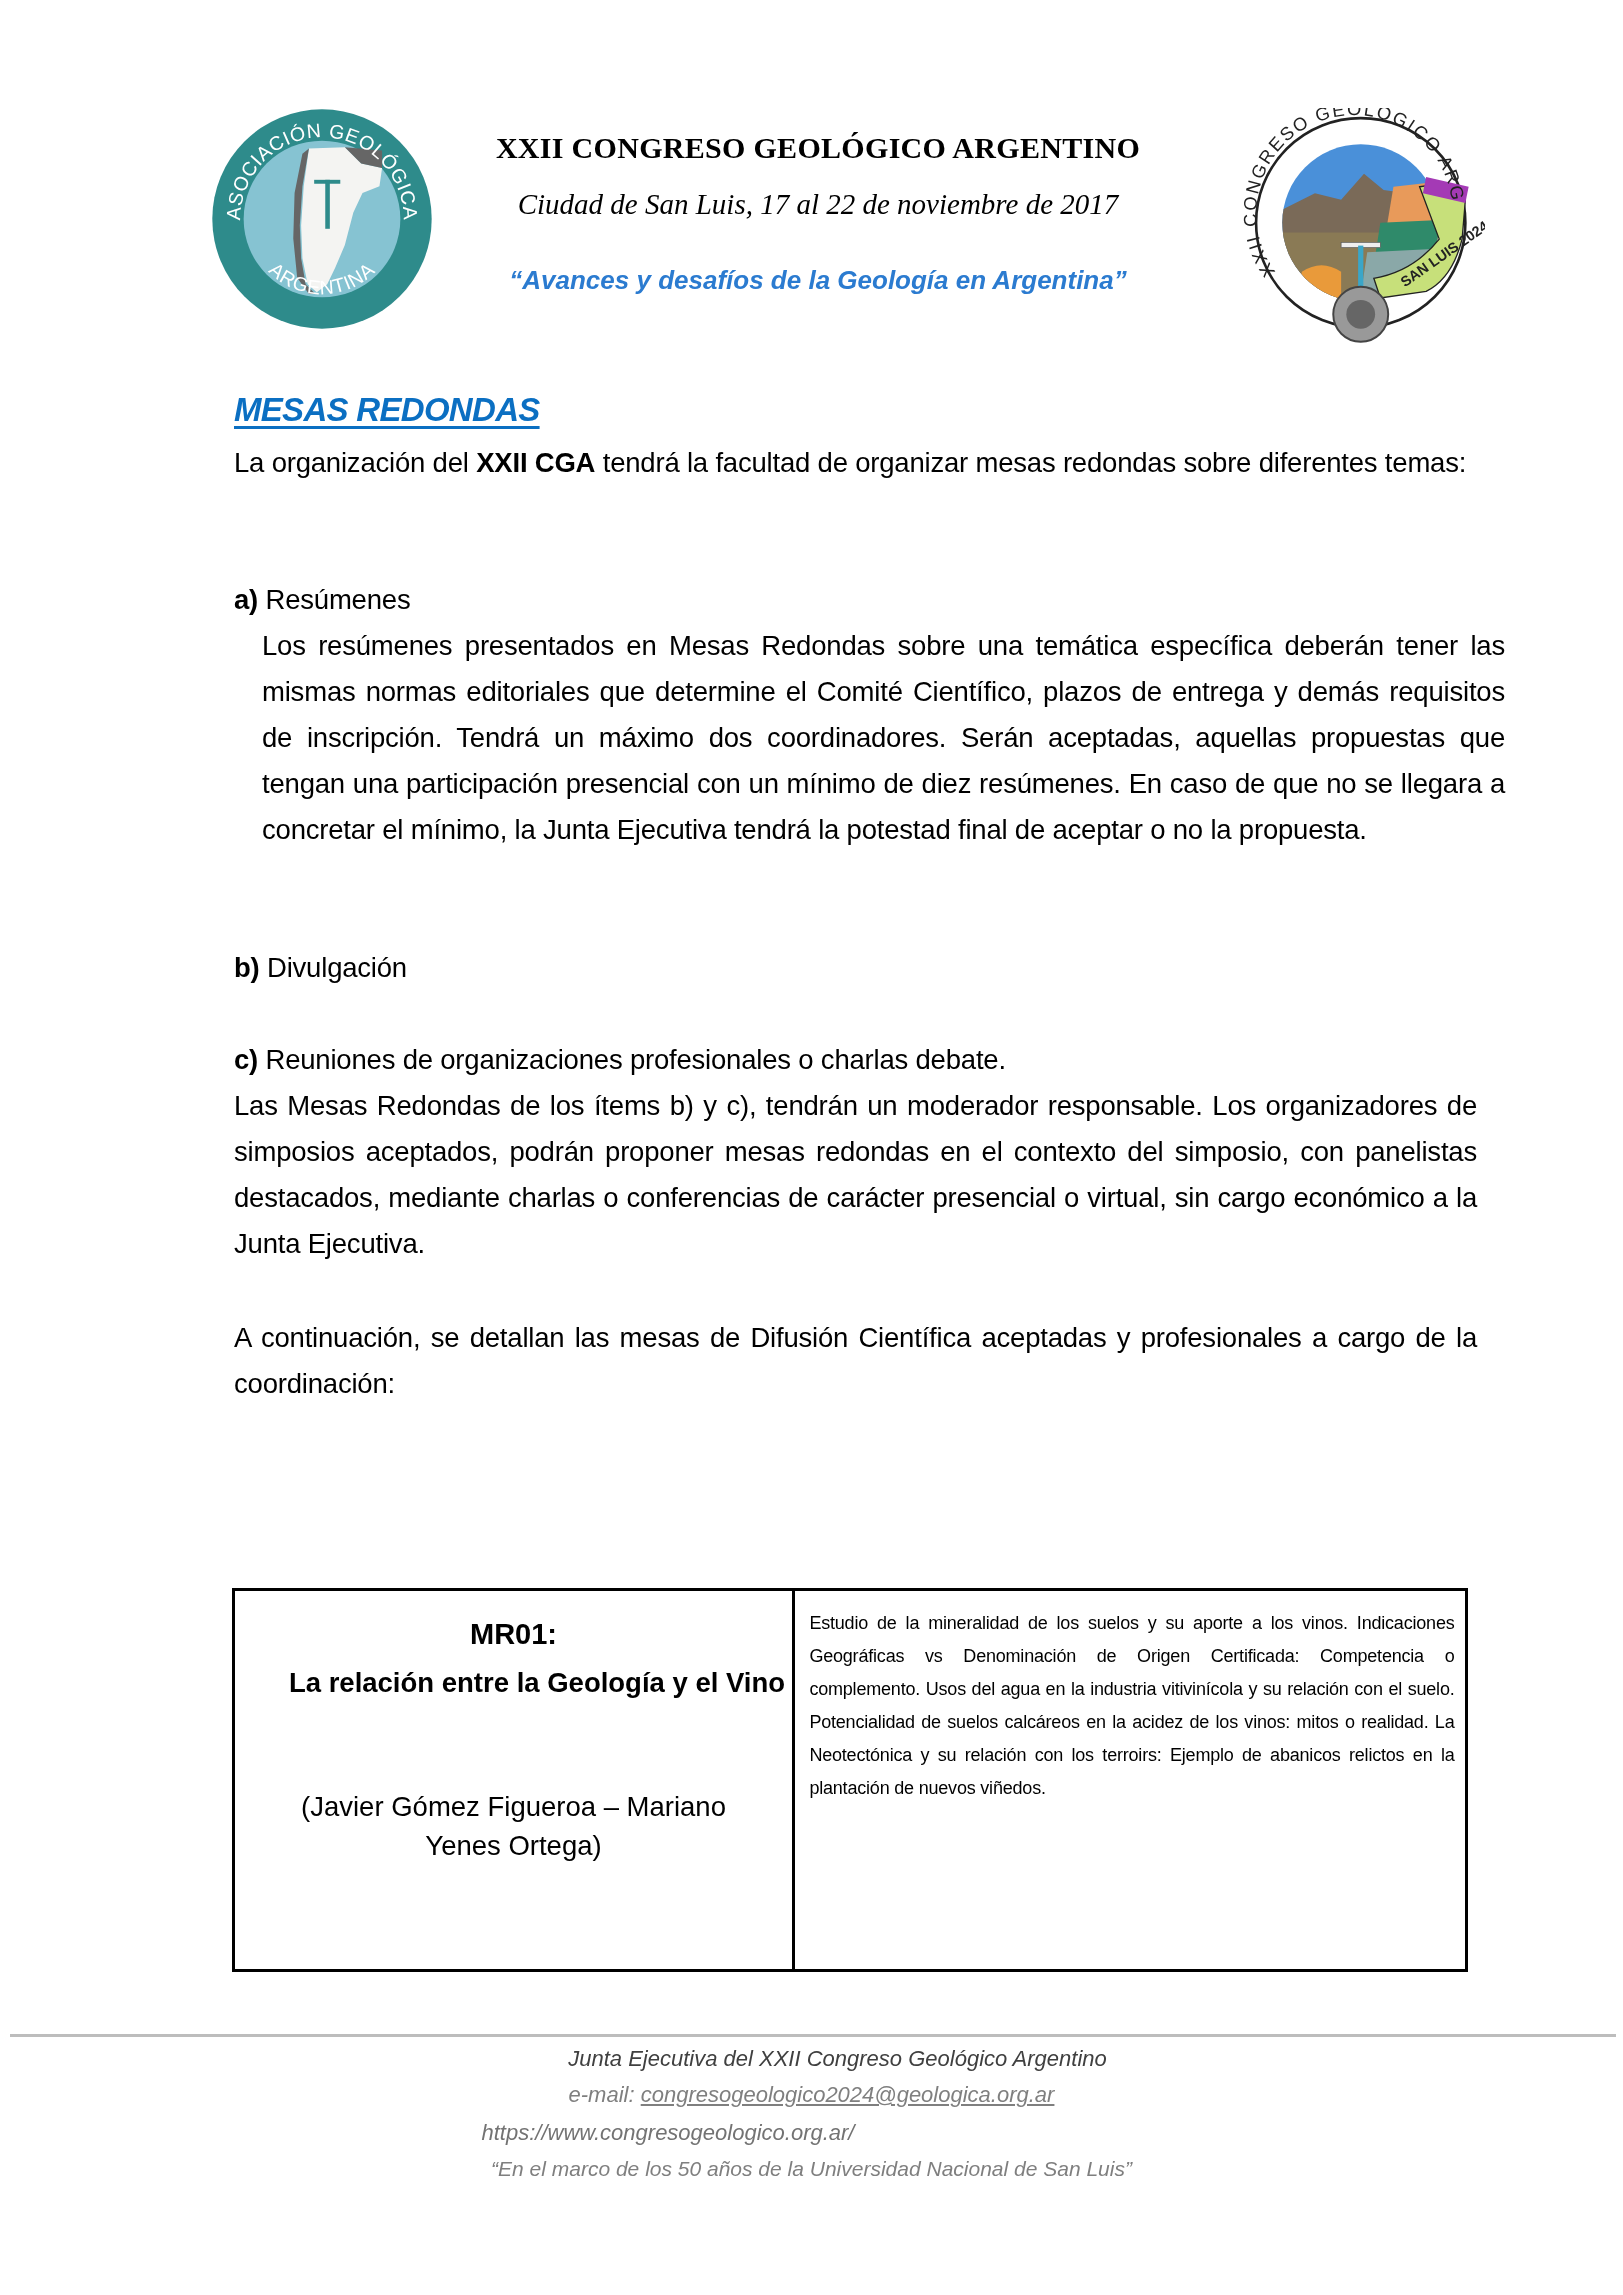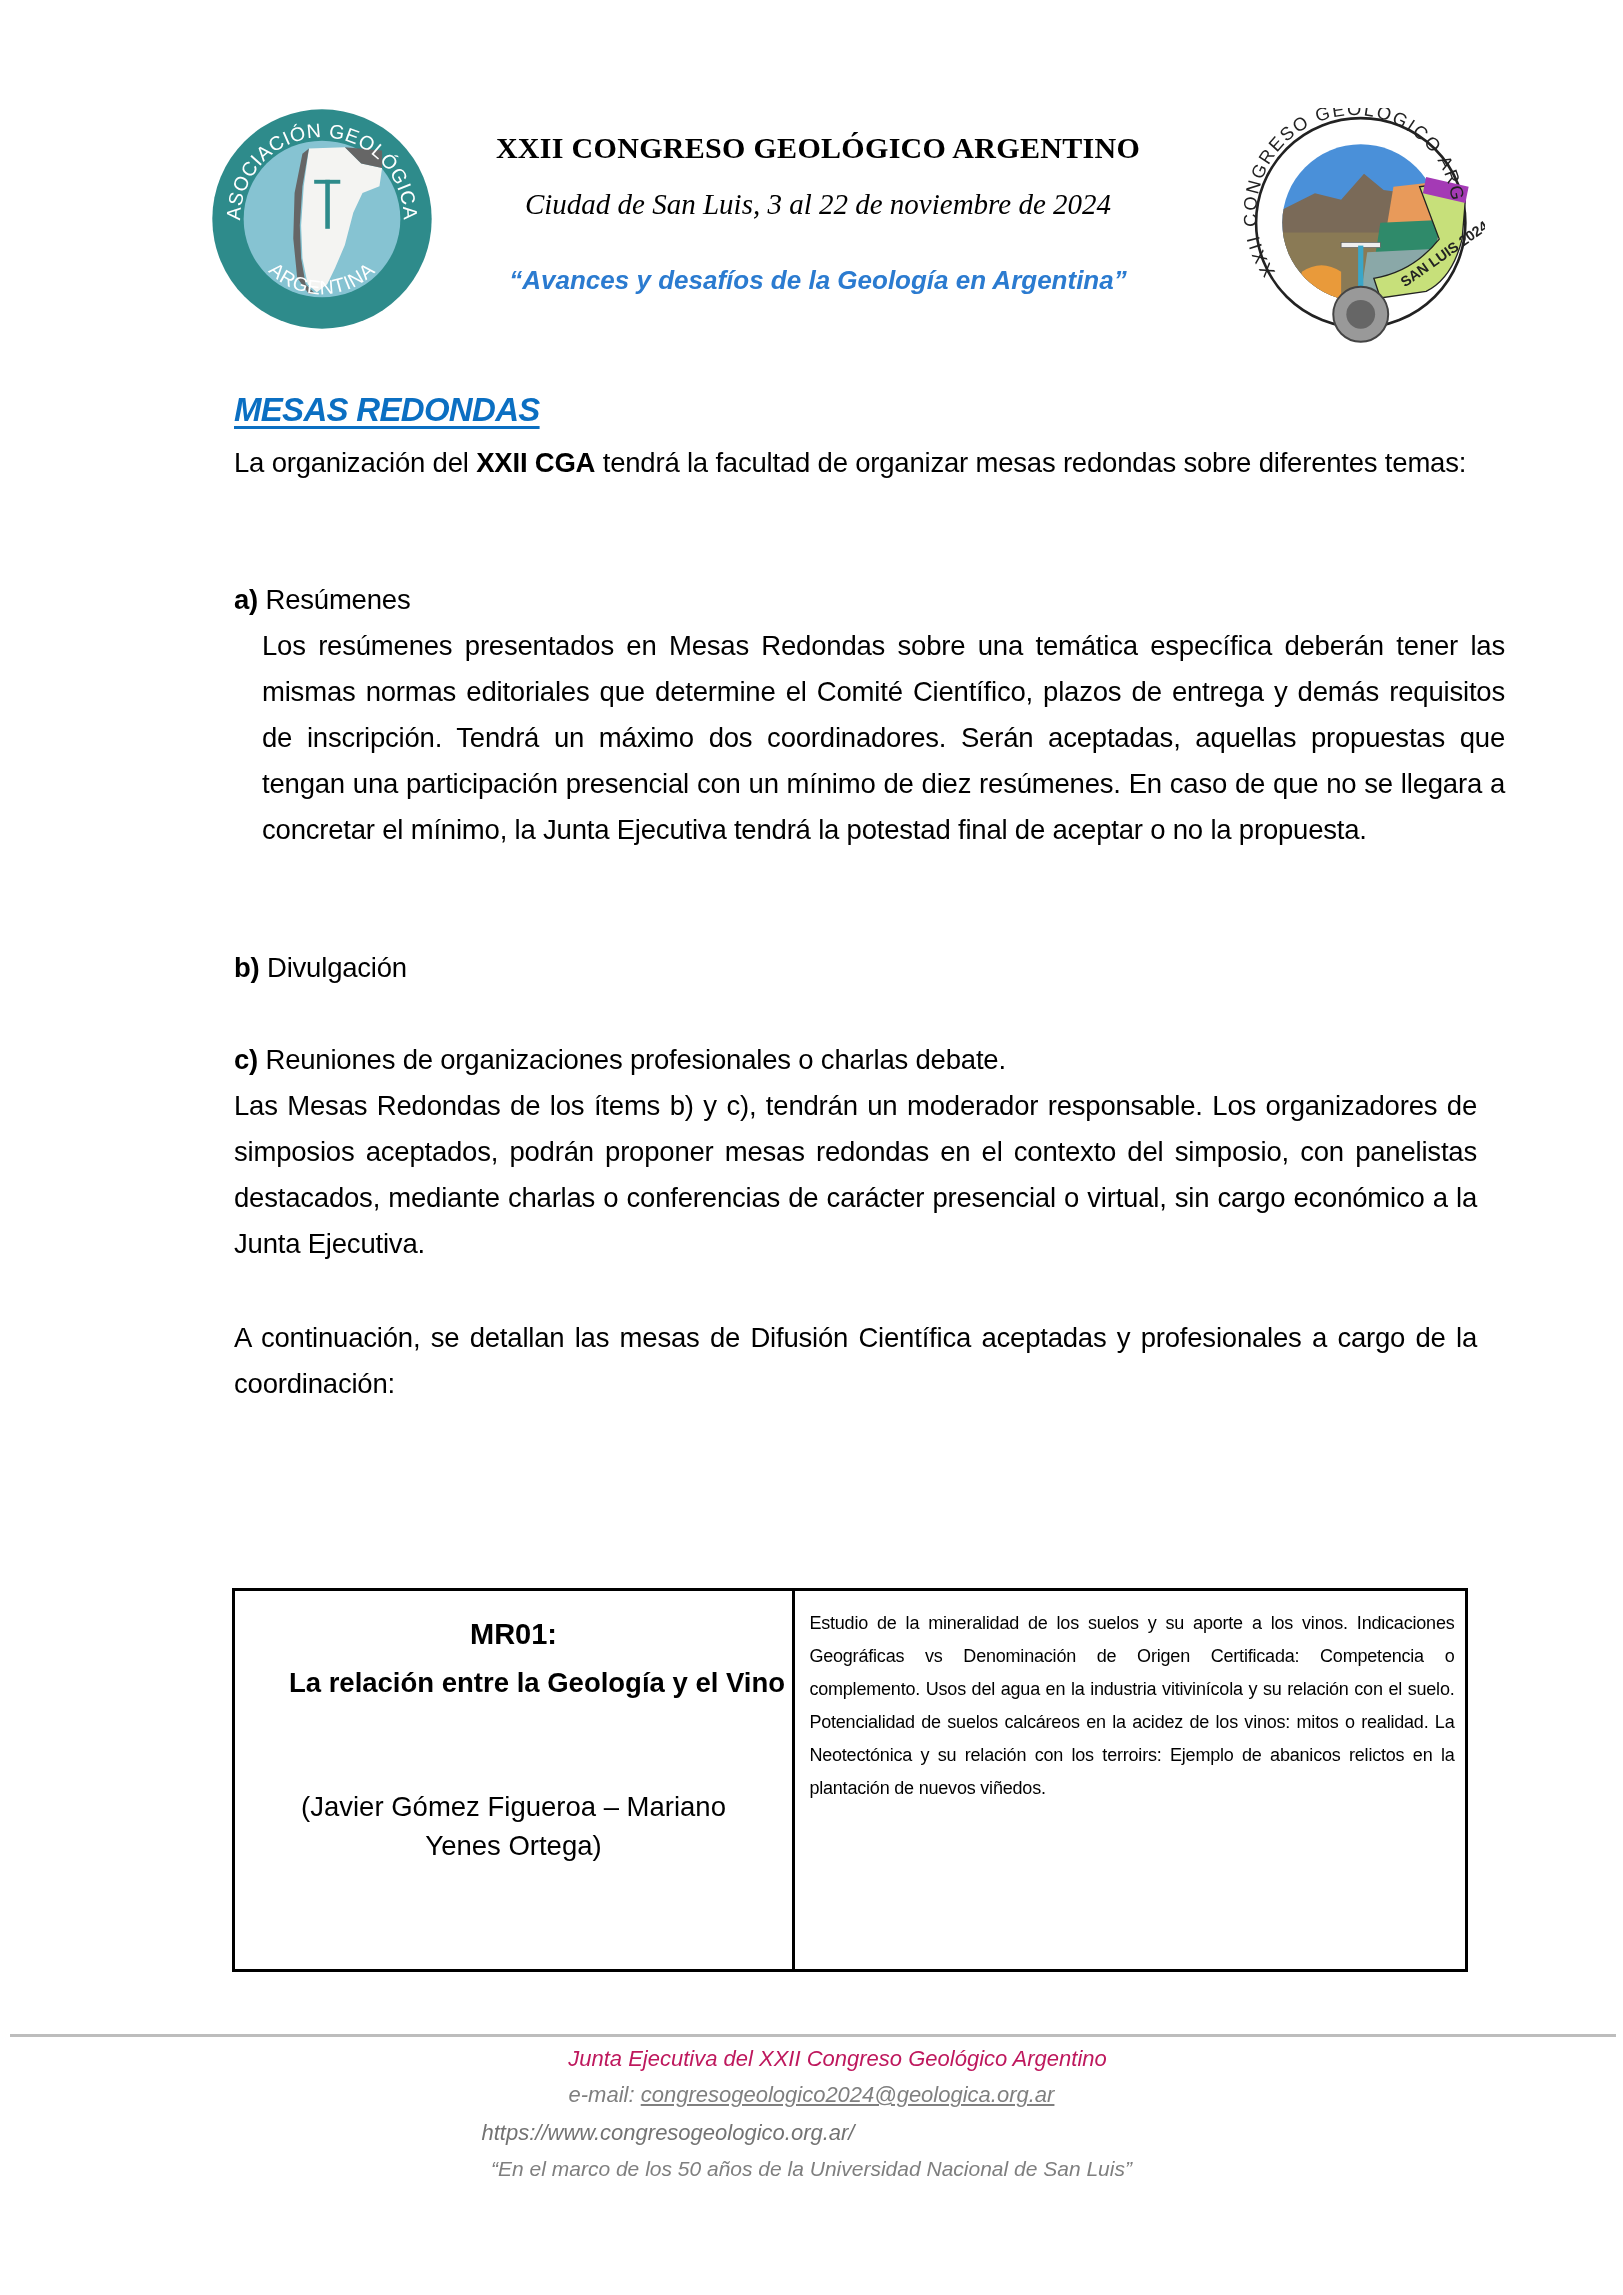--- a/index.html
+++ b/index.html
@@ -24,21 +24,21 @@
   .p-cont { top:1315px; }
   
   .table { left:232px; top:1588px; width:1236px; height:384px; border:3.9px solid #000; box-sizing:border-box; display:flex; }
   .cell-left { width:560px; border-right:3.3px solid #000; box-sizing:border-box; text-align:center; padding-top:23.6px; }
   .cell-left .code { font-weight:bold; font-size:29px; line-height:39px; }
   .cell-left .name { font-weight:bold; font-size:27.5px; line-height:39px; margin-top:9.2px;padding-left:47px; }
   .cell-left .coord { font-size:27.5px; line-height:39px; margin-top:85px; padding:0 38px; }
   .cell-right { flex:1; padding:15.7px 10.5px 0 14.4px; font-size:18px; line-height:33px; text-align:justify; letter-spacing:-0.2px;border-radius:15px; }
   
   .footer-line { left:9.8px; top:2034px; width:1606px; height:2.6px; background:#bdbdbd; }
-  .f1 { left:0; width:1623px; top:2046px; text-align:center; padding-left:52px; box-sizing:border-box; font-style:italic; font-size:22px; color:#be185d; }
+  .f1 { left:0; width:1623px; top:2046px; text-align:center; padding-left:52px; box-sizing:border-box; font-style:italic; font-size:22px; color:#404040; }
   .f2 { left:0; width:1623px; top:2082px; text-align:center; padding-left:0; box-sizing:border-box; font-style:italic; font-size:22px; color:#7f7f7f; }
   .f2 a { color:#7f7f7f; text-decoration:underline; }
   .f3 { left:0; width:1336px; top:2120px; text-align:center; box-sizing:border-box; font-style:italic; font-size:22px; color:#737373; }
   .f4 { left:0; width:1623px; top:2157px; text-align:center; box-sizing:border-box; font-style:italic; font-size:21px; color:#7f7f7f; }
 </style>
 </head>
 <body>
 
 <div class="abs logo-left">
   <svg width="222" height="222" viewBox="0 0 340 340">
@@ -52,21 +52,21 @@
     <path d="M150 62 L140 120 L136 180 L138 230 L145 270 L160 285 L150 285 L132 260 L126 200 L128 130 L140 70 Z" fill="#666"></path>
     <path d="M205 60 L262 65 L262 92 L230 85 Z" fill="#666"></path>
     <rect x="158" y="110" width="40" height="6" fill="#2e8b8b"></rect>
     <rect x="175" y="110" width="7" height="75" fill="#2e8b8b"></rect>
     <text font-family="Liberation Sans, sans-serif" font-size="30" fill="#fff" letter-spacing="1"><textPath href="#arcTop" startOffset="50%" text-anchor="middle">ASOCIACIÓN GEOLÓGICA</textPath></text>
     <text font-family="Liberation Sans, sans-serif" font-size="30" fill="#fff" letter-spacing="1"><textPath href="#arcBot" startOffset="50%" text-anchor="middle">ARGENTINA</textPath></text>
   </svg>
 </div>
 
 <div class="abs hdr-title">XXII CONGRESO GEOLÓGICO ARGENTINO</div>
-<div class="abs hdr-sub">Ciudad de San Luis, 3 al 22 de noviembre de 2024</div>
+<div class="abs hdr-sub">Ciudad de San Luis, 17 al 22 de noviembre de 2017</div>
 <div class="abs hdr-motto">“Avances y desafíos de la Geología en Argentina”</div>
 
 <div class="abs logo-right">
   <svg width="242" height="236" viewBox="0 0 370 360">
     <defs>
       <path id="arcR" d="M 50 250 A 150 150 0 1 1 320 150"></path>
       <clipPath id="inner">
           <circle cx="180" cy="175" r="120"></circle>
         </clipPath>
     </defs>

